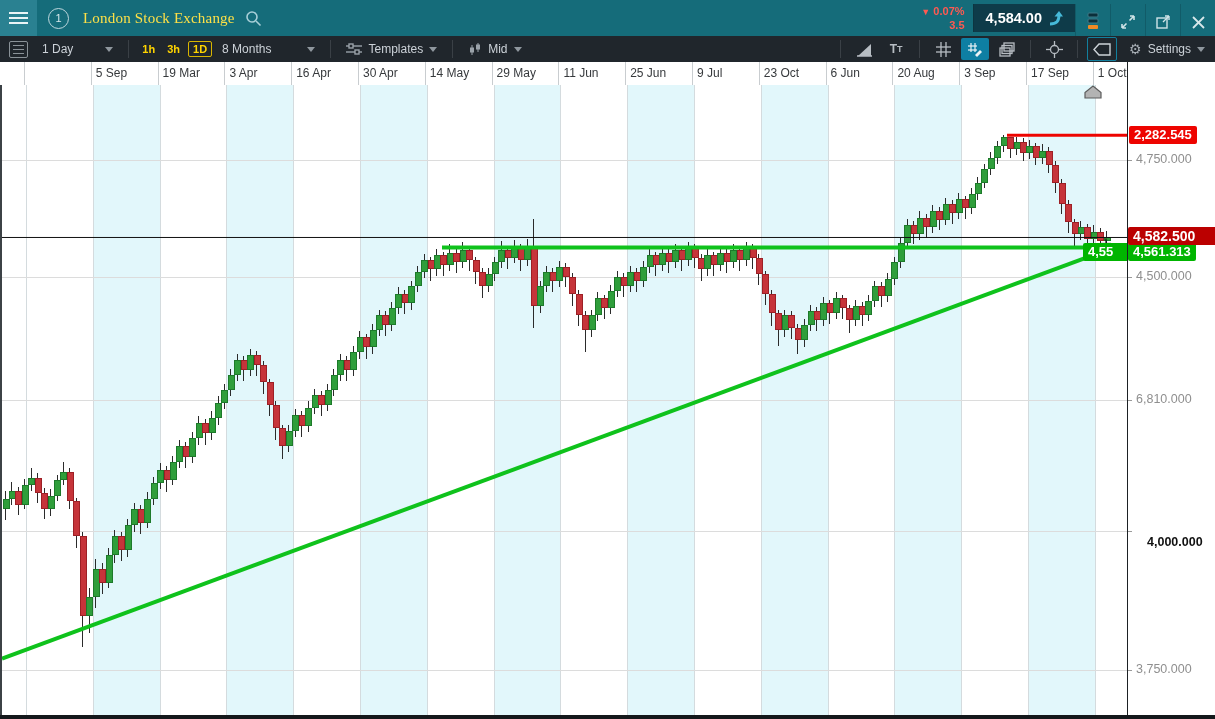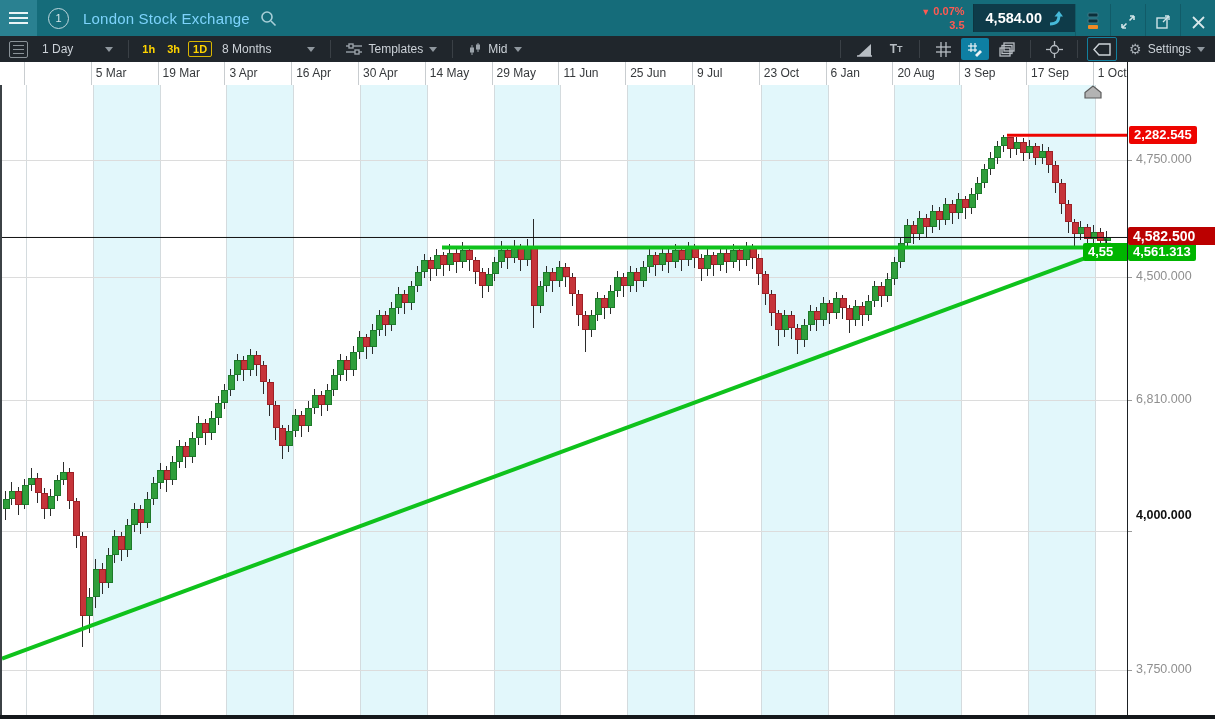--- a/index.html
+++ b/index.html
@@ -4,21 +4,21 @@
 <style>
   html,body{margin:0;padding:0;background:#000;}
   #app{position:relative;width:1215px;height:719px;overflow:hidden;background:#fff;
        font-family:"Liberation Sans","DejaVu Sans",sans-serif;-webkit-font-smoothing:antialiased;}
   .abs{position:absolute;}
   
   #topbar{left:0;top:0;width:1215px;height:36px;background:#156c7a;display:flex;align-items:center;}
   #hamburger{width:37px;height:36px;background:#2a8191;display:flex;flex-direction:column;justify-content:center;align-items:center;gap:3px;cursor:pointer;}
   #hamburger i{display:block;width:19px;height:2px;background:#eaf4f6;}
   #lvl1{width:19px;height:19px;border:1.5px solid #bdd7dd;border-radius:50%;color:#d7e9ec;font-size:11px;line-height:19px;text-align:center;margin-left:11px;}
-  #title{color:#7dd3fc;font-size:15px;margin-left:14px;letter-spacing:.2px;}
+  #title{color:#fde047;font-size:15px;margin-left:14px;letter-spacing:.2px;font-family:Liberation Serif, serif;}
   #searchicon{margin-left:10px;}
   #tb-right{margin-left:auto;display:flex;align-items:stretch;height:28px;}
   #change{display:flex;flex-direction:column;justify-content:center;align-items:flex-end;padding-right:8px;color:#ff5a52;font-size:11px;font-weight:bold;line-height:13px;}
   .pricebox{display:flex;align-items:center;gap:7px;padding:0 12px;color:#fff;font-size:14.5px;font-weight:bold;cursor:pointer;}
   #sellbox{background:#3a3424;border-left:1px solid #0c3540;}
   #buybox{background:#0e3b49;border-left:1px solid #0c3540;}
   .tbicon{width:34px;height:36px;display:flex;align-items:center;justify-content:center;border-left:1px solid #115b68;cursor:pointer;}
   
   #toolbar{left:0;top:36px;width:1215px;height:26px;background:#20262c;border-bottom:1px solid #07090b;display:flex;align-items:center;color:#ccd2d8;font-size:12px;}
   .sep{width:1px;height:18px;background:#3a4046;margin:0 7px;}
@@ -218,21 +218,21 @@
         <span id="gear">⚙</span>
         <span>Settings</span>
         <span class="caret"></span>
       </div>
     </div>
   </div>
 
   <div id="dateaxis" class="abs">
       <div class="dtick" style="left: 24px;"></div>
       <div class="dtick" style="left: 90.8px;"></div>
-      <div class="dlabel" style="left: 95.8px;">5 Mar</div>
+      <div class="dlabel" style="left: 95.8px;">5 Sep</div>
       <div class="dtick" style="left: 157.6px;"></div>
       <div class="dlabel" style="left: 162.6px;">19 Mar</div>
       <div class="dtick" style="left: 224.4px;"></div>
       <div class="dlabel" style="left: 229.4px;">3 Apr</div>
       <div class="dtick" style="left: 291.2px;"></div>
       <div class="dlabel" style="left: 296.2px;">16 Apr</div>
       <div class="dtick" style="left: 358px;"></div>
       <div class="dlabel" style="left: 363px;">30 Apr</div>
       <div class="dtick" style="left: 424.8px;"></div>
       <div class="dlabel" style="left: 429.8px;">14 May</div>
@@ -240,21 +240,21 @@
       <div class="dlabel" style="left: 496.6px;">29 May</div>
       <div class="dtick" style="left: 558.4px;"></div>
       <div class="dlabel" style="left: 563.4px;">11 Jun</div>
       <div class="dtick" style="left: 625.2px;"></div>
       <div class="dlabel" style="left: 630.2px;">25 Jun</div>
       <div class="dtick" style="left: 692px;"></div>
       <div class="dlabel" style="left: 697px;">9 Jul</div>
       <div class="dtick" style="left: 758.8px;"></div>
       <div class="dlabel" style="left: 763.8px;">23 Oct</div>
       <div class="dtick" style="left: 825.6px;"></div>
-      <div class="dlabel" style="left: 830.6px;">6 Jan</div>
+      <div class="dlabel" style="left: 830.6px;">6 Jun</div>
       <div class="dtick" style="left: 892.4px;"></div>
       <div class="dlabel" style="left: 897.4px;">20 Aug</div>
       <div class="dtick" style="left: 959.2px;"></div>
       <div class="dlabel" style="left: 964.2px;">3 Sep</div>
       <div class="dtick" style="left: 1026px;"></div>
       <div class="dlabel" style="left: 1031px;">17 Sep</div>
       <div class="dtick" style="left: 1092.8px;"></div>
       <div class="dlabel" style="left: 1097.8px;">1 Oct</div>
     </div>
 
@@ -656,21 +656,21 @@
     <div class="ylbl" id="lbl-high" style="background: rgb(238, 4, 0); left: 2px; top: 41.1881px;">2,282.545</div>
     <div class="ylbl" id="lbl-green-b" style="background: rgb(0, 181, 0); left: 1px; top: 158.473px;">4,561.313</div>
     <div class="ylbl" id="lbl-cur" style="background: rgb(187, 0, 0); left: 1px; font-size: 14px; width: 80px; top: 142.472px;">4,582.500</div>
   <div class="ptick" style="top: 75px;"></div>
       <div class="plabel" style="top: 67px;">4,750.000</div>
       <div class="ptick" style="top: 191.677px;"></div>
       <div class="plabel" style="top: 183.677px;">4,500.000</div>
       <div class="ptick" style="top: 315.025px;"></div>
       <div class="plabel" style="top: 307.025px;">6,810.000</div>
       <div class="ptick" style="top: 445.853px;"></div>
-      <div class="plabel bold" style="top: 423px;">4,000.000</div>
+      <div class="plabel bold" style="top: 450px; margin-left: 11px;">4,000.000</div>
       <div class="ptick" style="top: 585.127px;"></div>
       <div class="plabel" style="top: 577.127px;">3,750.000</div>
     </div>
   <div id="vborder" class="abs"></div>
 
   <svg class="abs" style="left:1084px;top:85px;" width="18" height="14" viewBox="0 0 18 14">
     <polygon points="9,1 17,7.5 17,13 1,13 1,7.5" fill="#b3b3b3" stroke="#5c5c5c" stroke-width="1.2"></polygon>
   </svg>
 
   <div id="bottombar" class="abs"></div>

